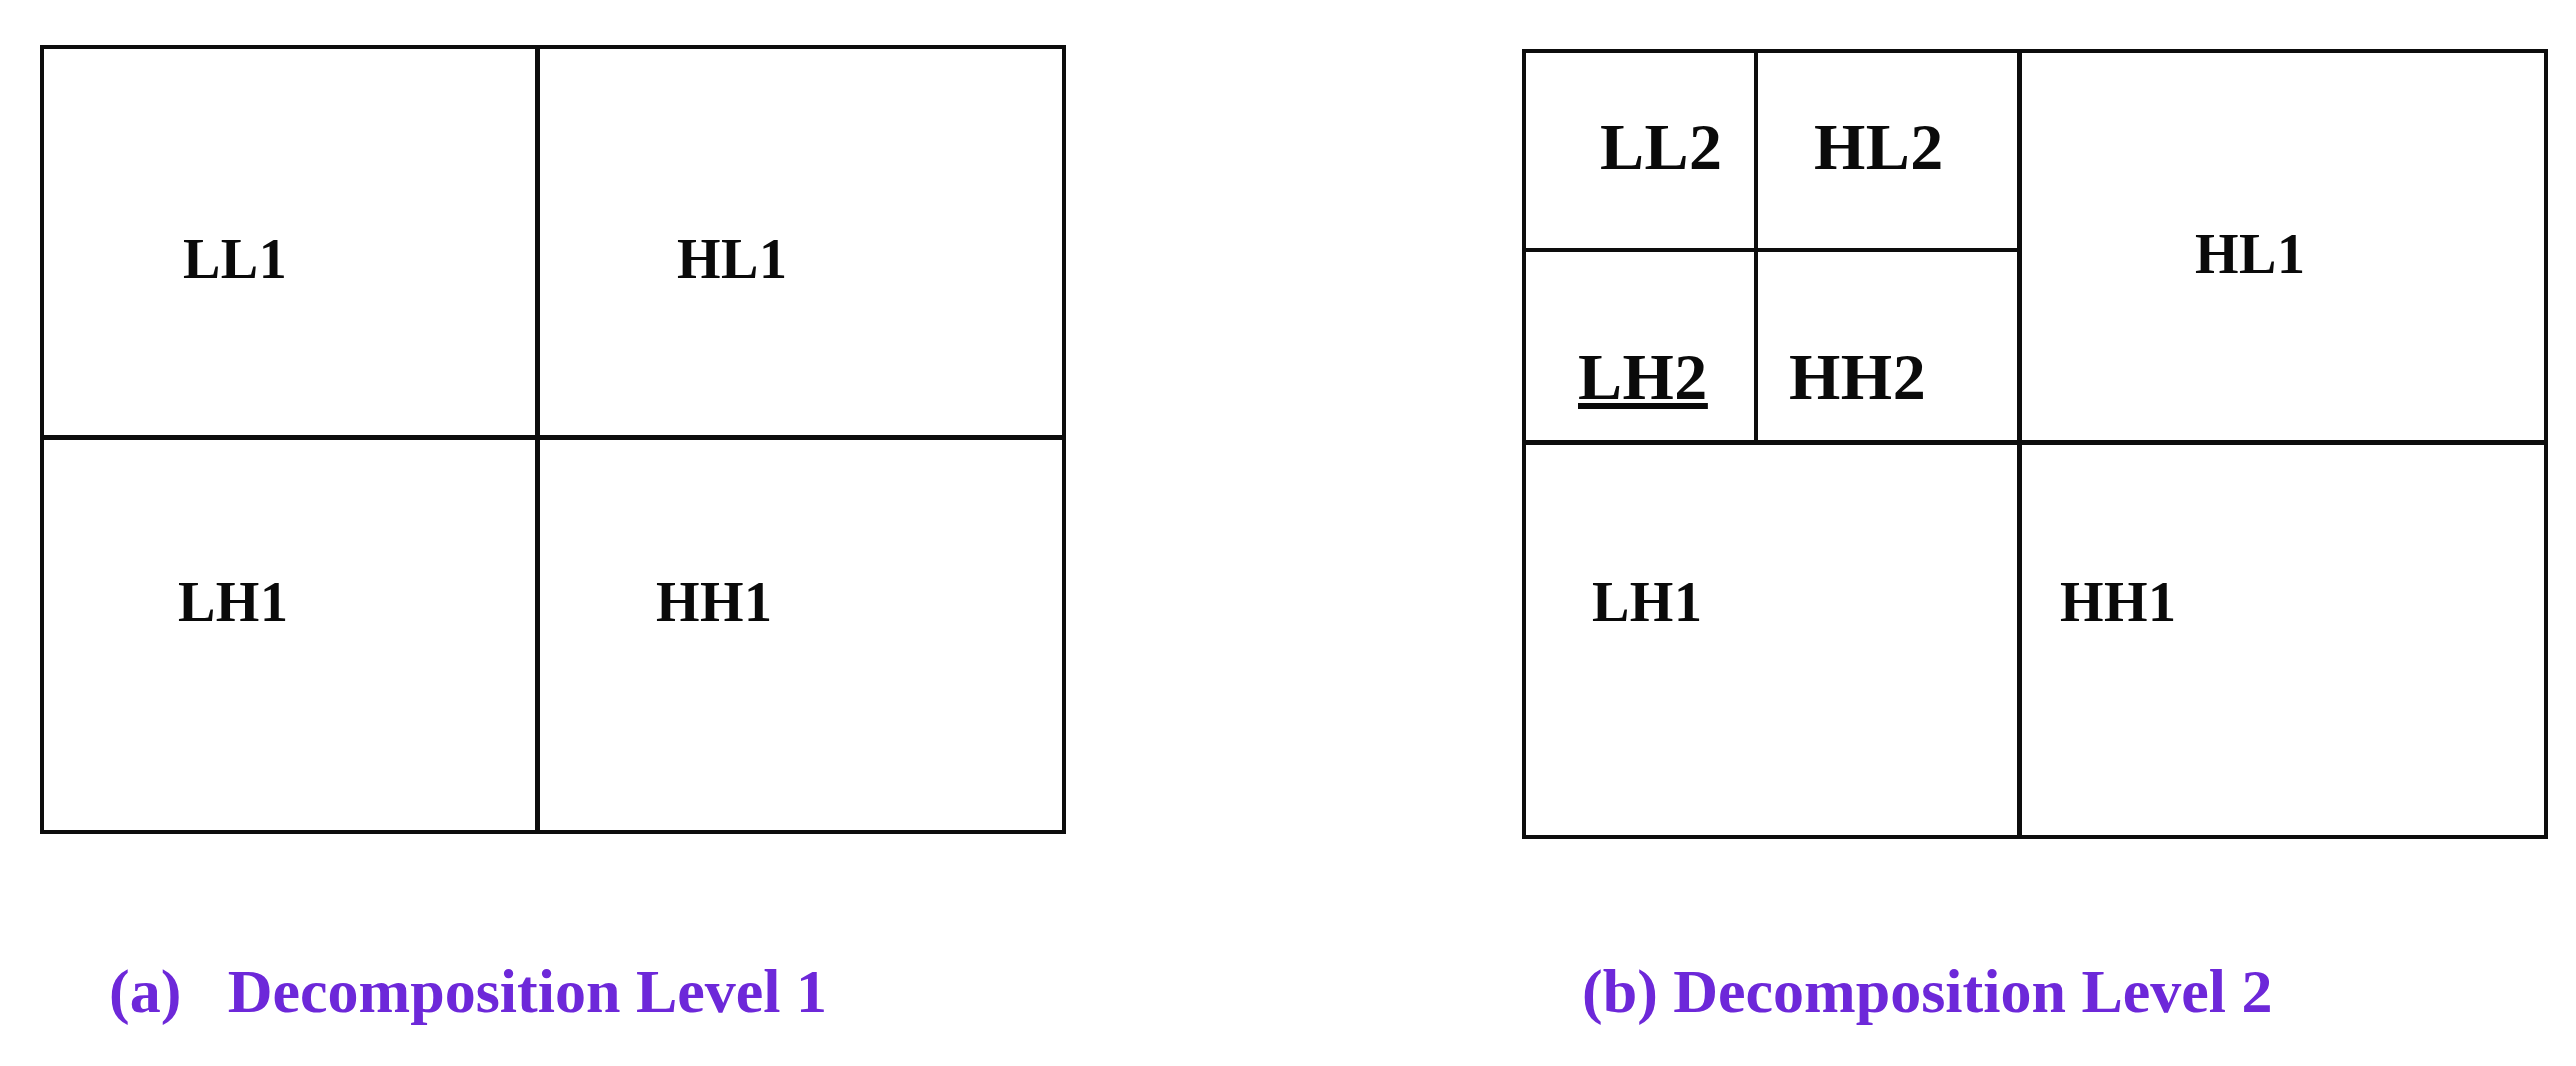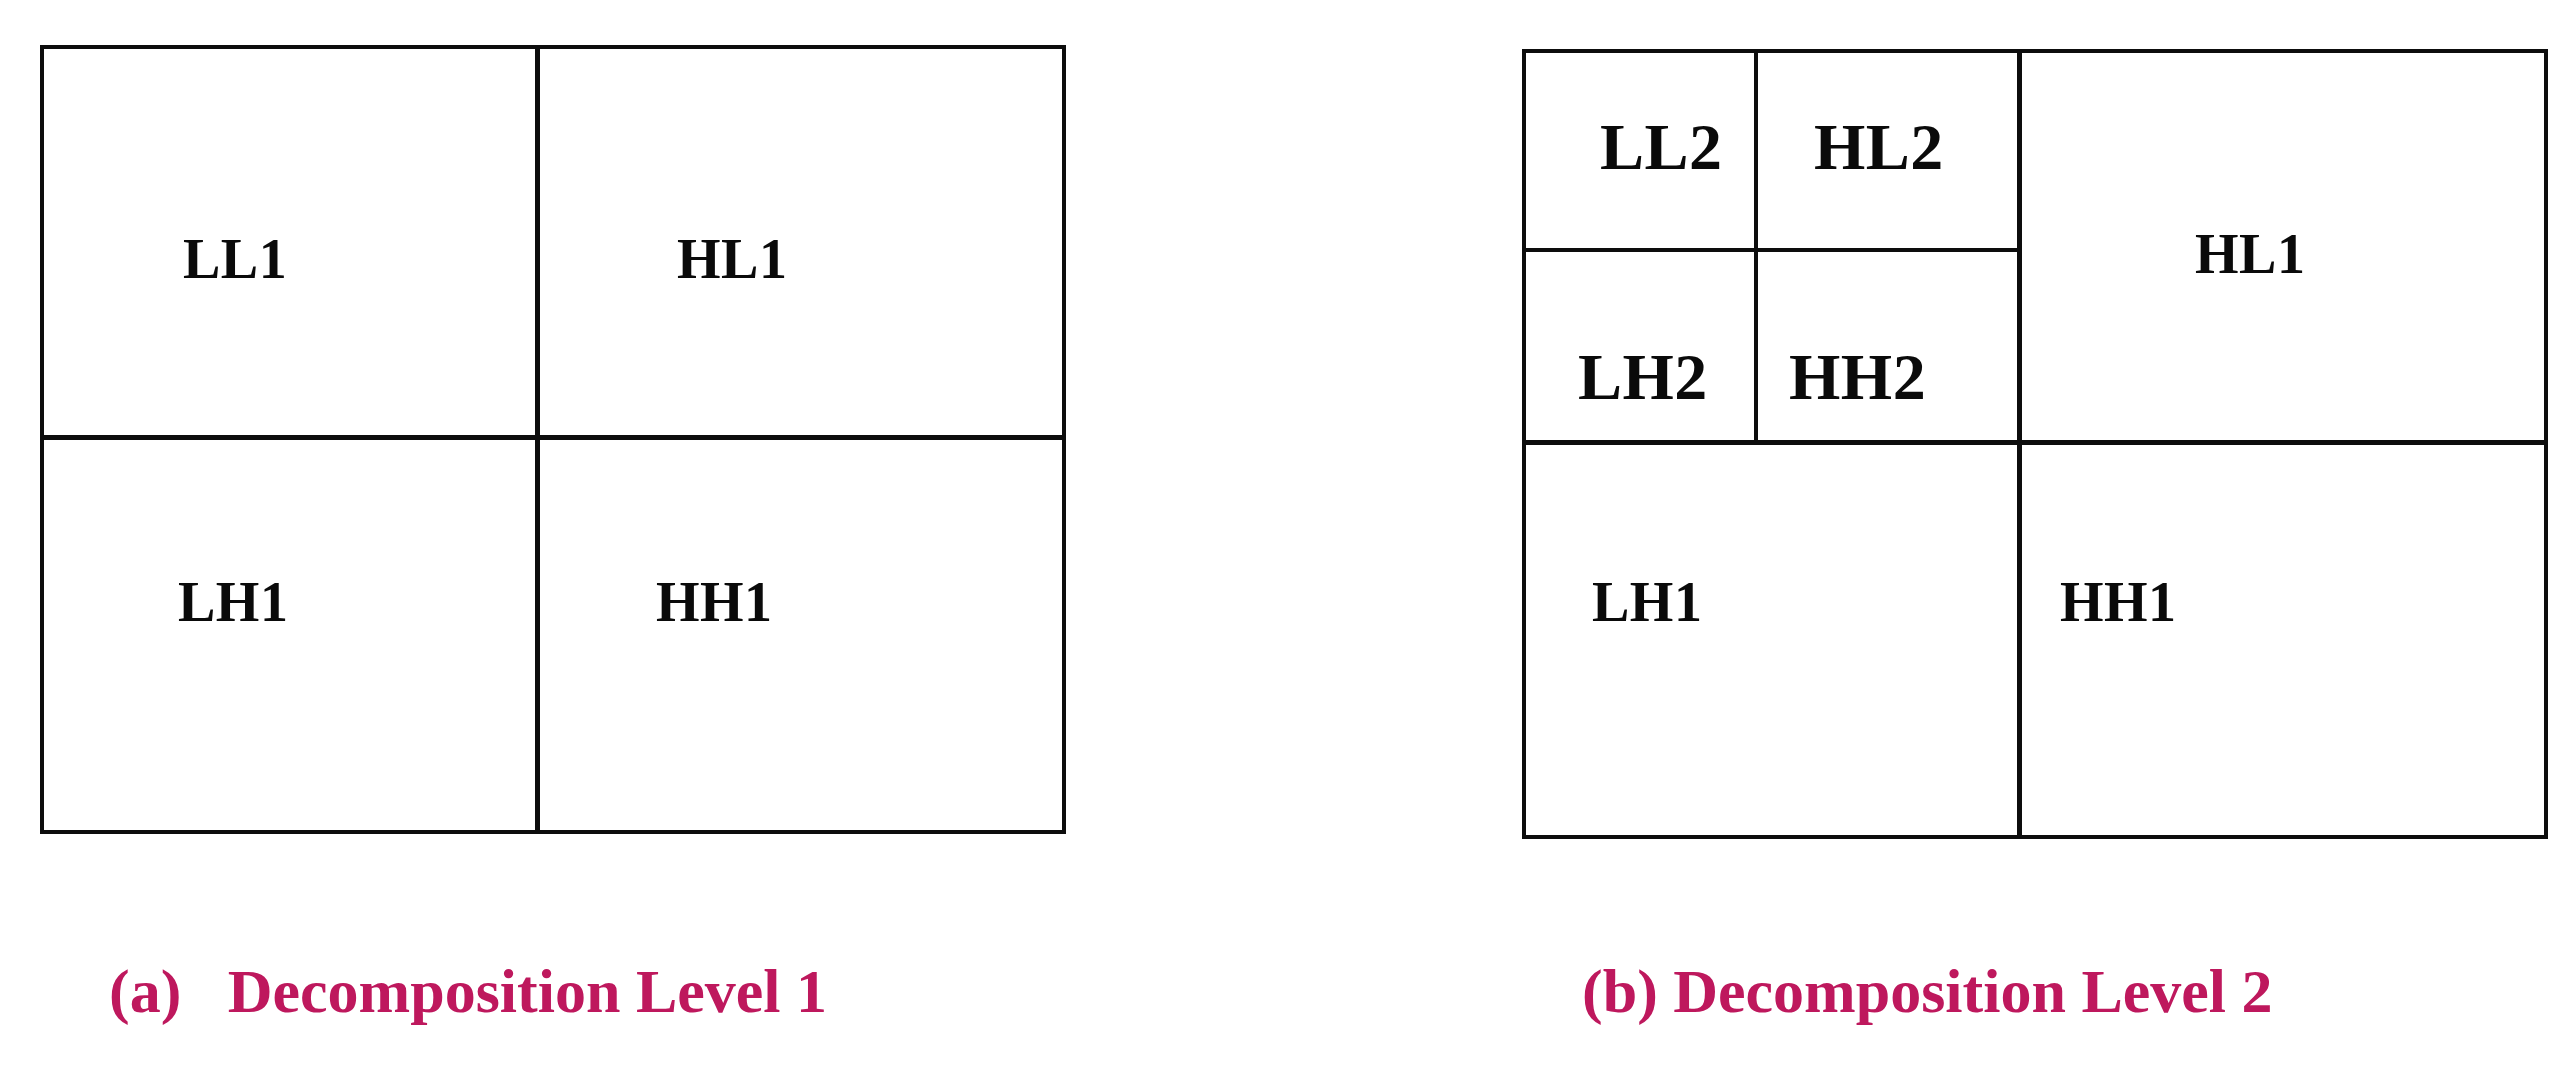--- a/index.html
+++ b/index.html
@@ -54,21 +54,21 @@
   }
   .label.lvl1 { font-size: 56px; }
   .label.lvl2 { font-size: 66px; }
 
   
   .caption {
     position: absolute;
     font-family: "Liberation Serif", "DejaVu Serif", serif;
     font-weight: bold;
     font-size: 62px;
-    color: #be185d;
+    color: #6d28d9;
     white-space: pre;
     line-height: 1;
   }
 </style>
 </head>
 <body>
 
 <div id="page">
 
   <div class="panel" style="left:0px; top:0px; width:1125px; height:1067px;">
@@ -97,21 +97,21 @@
     <div class="divider-v" style="left:2017px; top:49px; height:790px;"></div>
     <div class="divider-h" style="left:1522px; top:440px; width:1026px;"></div>
 
     <div class="divider-v thin" style="left:1754px; top:49px; height:391px;"></div>
     <div class="divider-h thin" style="left:1522px; top:248px; width:499px;"></div>
 
     <div class="label lvl2" style="left:1600px; top:114px;">LL2</div>
 
     <div class="label lvl2" style="left:1814px; top:114px;">HL2</div>
 
-    <div class="label lvl2" style="left:1578px; top:344px;">LH2</div>
+    <div class="label lvl2" style="left:1578px; top:344px;text-decoration:underline;">LH2</div>
 
     <div class="label lvl2" style="left:1789px; top:344px;">HH2</div>
 
     <div class="label lvl1" style="left:2195px; top:226px;">HL1</div>
 
     <div class="label lvl1" style="left:1592px; top:574px;">LH1</div>
 
     <div class="label lvl1" style="left:2060px; top:574px;">HH1</div>
 
     <div class="caption" style="left:1582px; top:960px;">(b) Decomposition Level 2</div>

